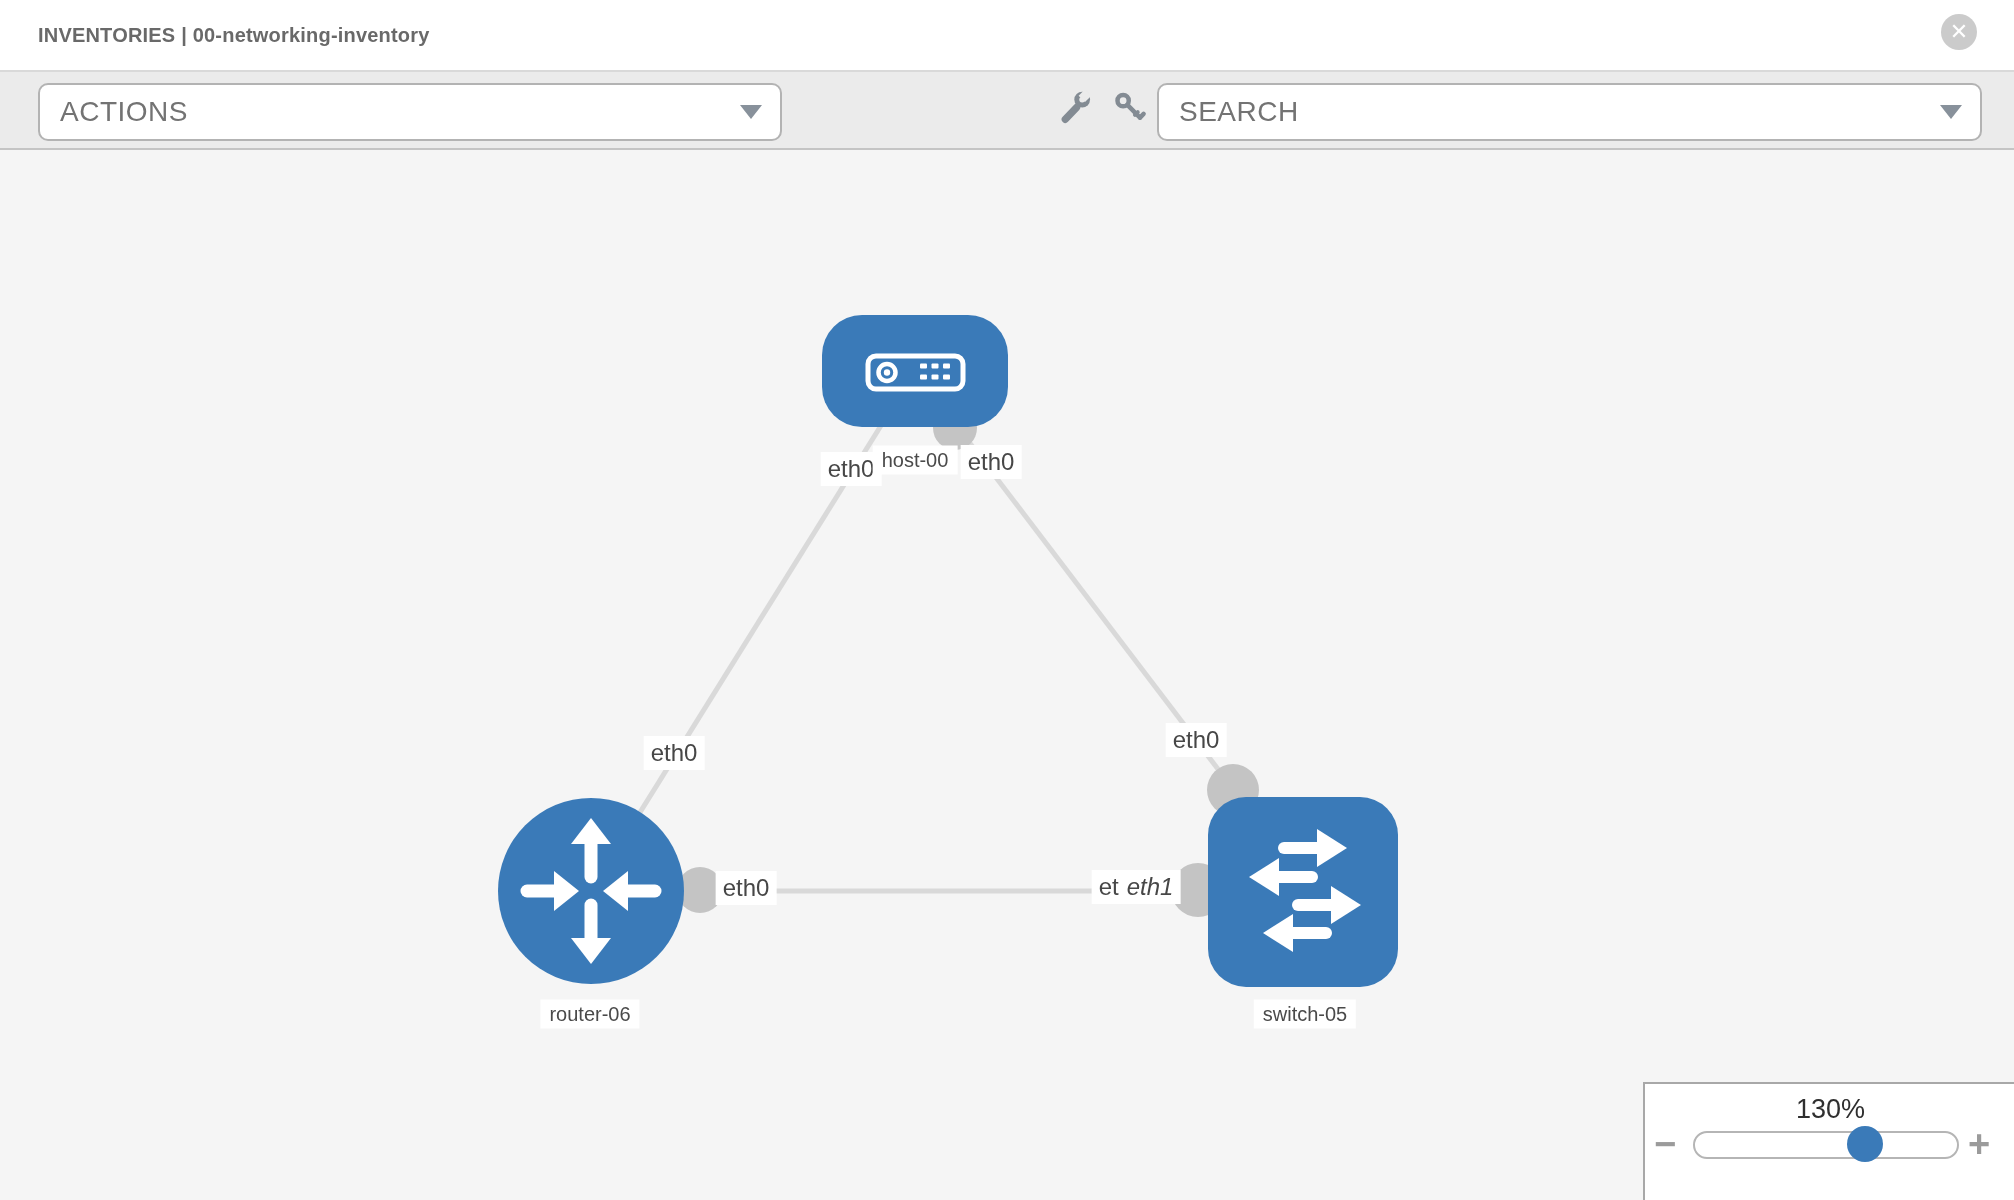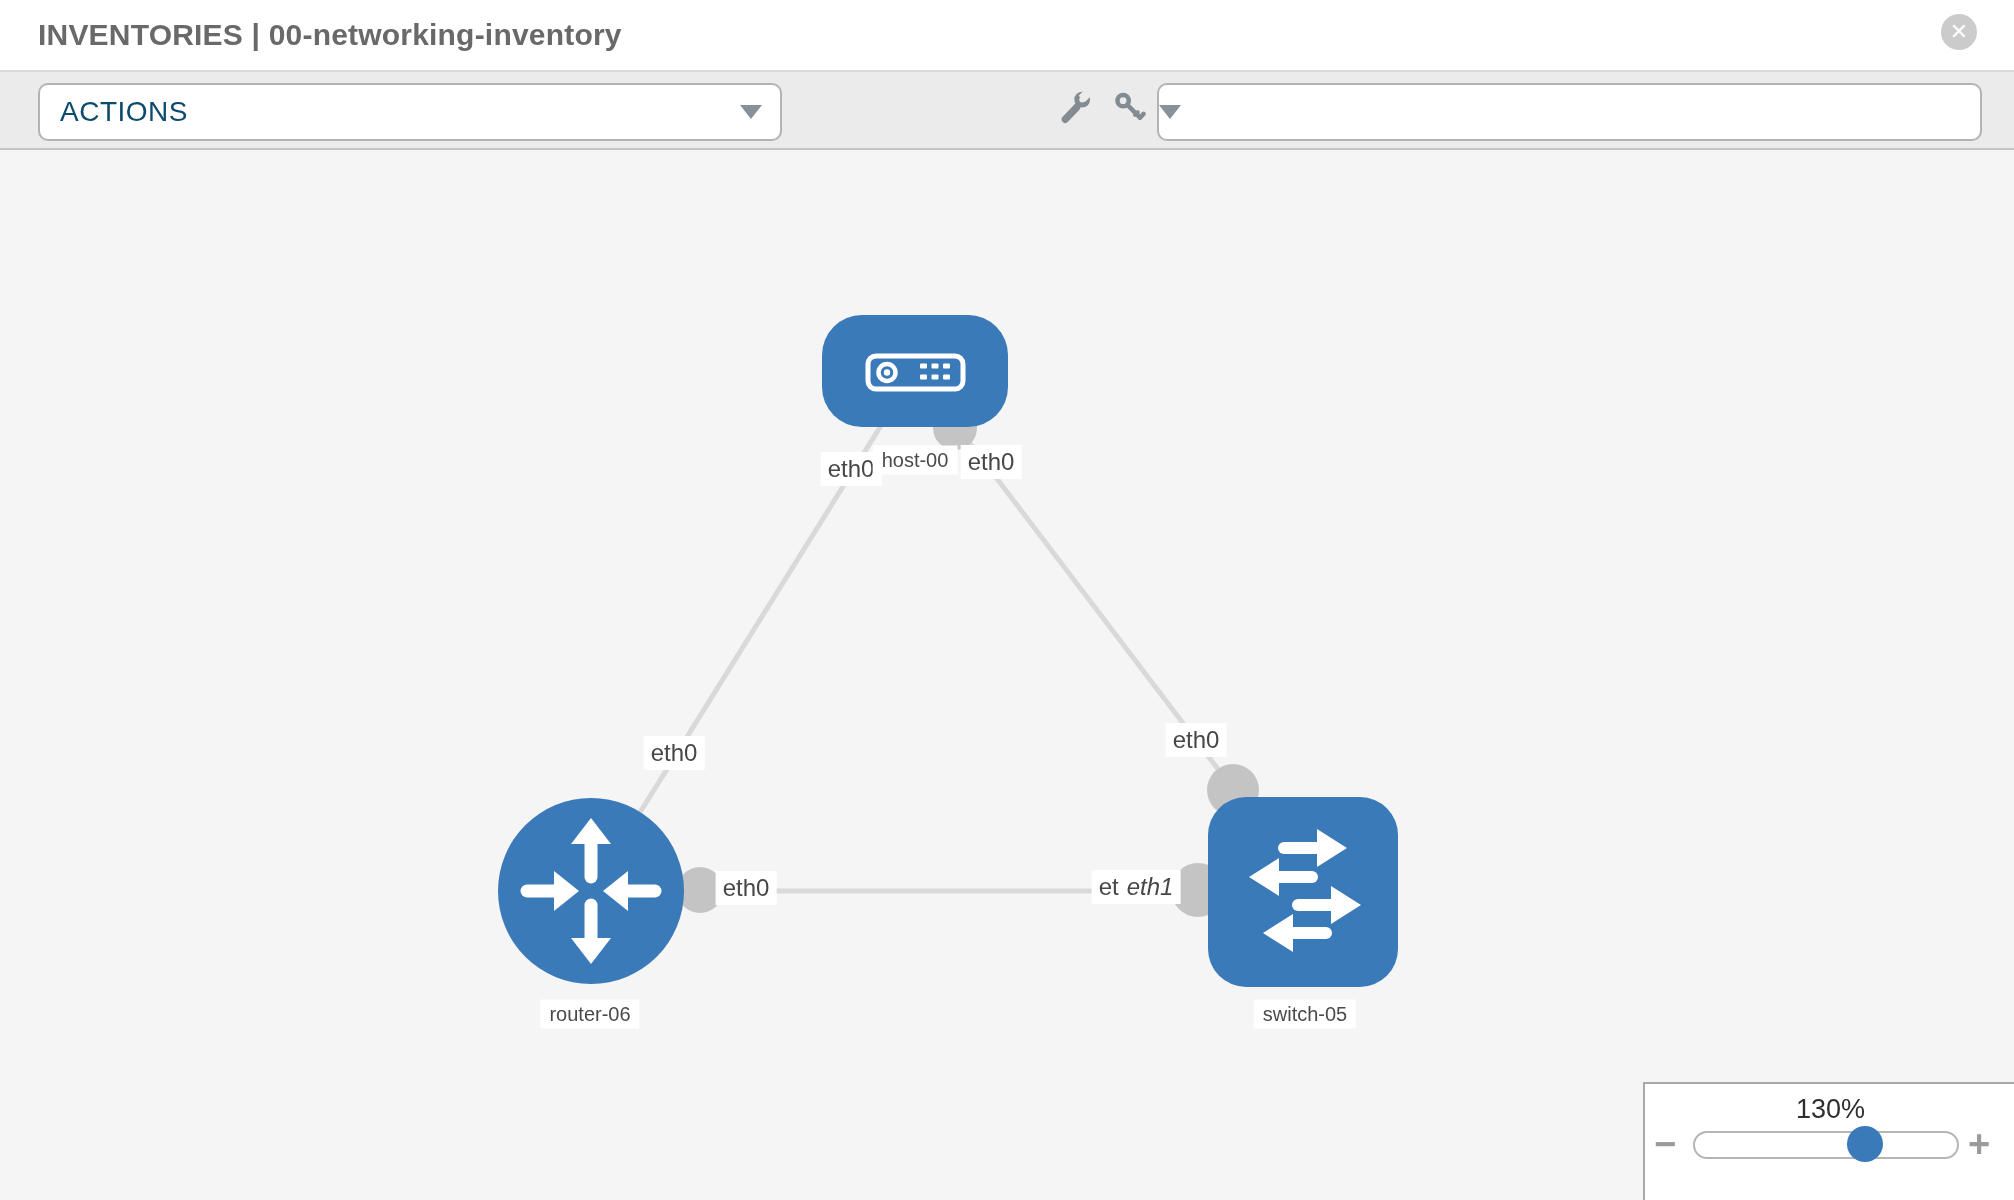--- a/index.html
+++ b/index.html
@@ -8,39 +8,39 @@
     background:#f5f5f5;
     font-family:"Liberation Sans","DejaVu Sans",sans-serif;
   }
   
   .header{
     position:absolute;left:0;top:0;width:2014px;height:70px;
     background:#ffffff;border-bottom:2px solid #d9d9d9;z-index:5;
   }
   .title{
     position:absolute;left:38px;top:0;height:70px;line-height:70px;
-    font-size:30px;font-weight:700;color:#696969;letter-spacing:.2px;
+    font-size:20px;font-weight:700;color:#696969;letter-spacing:.2px;
   }
   .close-btn{
     position:absolute;left:1941px;top:14px;width:36px;height:36px;border-radius:50%;
     background:#cbcbcb;color:#ffffff;font-size:22px;font-weight:700;
     display:flex;align-items:center;justify-content:center;cursor:pointer;
   }
   
   .toolbar{
     position:absolute;left:0;top:72px;width:2014px;height:76px;
     background:#ebebeb;border-bottom:2px solid #c4c4c4;z-index:5;
   }
   .combo{
     position:absolute;top:11px;height:54px;background:#ffffff;
     border:2px solid #b3b3b3;border-radius:10px;
     display:flex;align-items:center;cursor:pointer;
   }
   .combo .combo-label{
-    padding-left:20px;font-size:28px;color:#0c4a6e;letter-spacing:.5px;flex:1;
+    padding-left:20px;font-size:28px;color:#737373;letter-spacing:.5px;flex:1;
   }
   .combo .chev{
     width:0;height:0;margin-right:18px;
     border-left:11px solid transparent;border-right:11px solid transparent;
     border-top:14px solid #88919b;
   }
   .combo.actions{left:38px;width:740px;}
   .combo.search{left:1157px;width:821px;}
   .tool-icon{
     position:absolute;top:16px;width:40px;height:40px;cursor:pointer;
@@ -110,20 +110,21 @@
   <div class="tool-icon key">
     <svg width="36" height="36" viewBox="0 0 32 32">
       <circle cx="9" cy="9.5" r="5" fill="none" stroke="#838b93" stroke-width="4"></circle>
       <line x1="12.8" y1="13.3" x2="24" y2="24.5" stroke="#838b93" stroke-width="4" stroke-linecap="round"></line>
       <line x1="24" y1="24.5" x2="27.2" y2="21.3" stroke="#838b93" stroke-width="4" stroke-linecap="round"></line>
       <line x1="19.5" y1="22.2" x2="22" y2="19.7" stroke="#838b93" stroke-width="3.5" stroke-linecap="round"></line>
     </svg>
   </div>
 
   <div class="combo search">
+    <span class="combo-label">SEARCH</span>
     <span class="chev"></span>
   </div>
 </div>
 
 <div class="canvas">
   <svg class="graph" width="2014" height="1050" viewBox="0 0 2014 1050">
 
     <line x1="915" y1="221" x2="591" y2="741" stroke="#d9d9d9" stroke-width="5"></line>
     <line x1="915" y1="221" x2="1243" y2="652" stroke="#d9d9d9" stroke-width="5"></line>
     <line x1="591" y1="741" x2="1303" y2="741" stroke="#d9d9d9" stroke-width="5"></line>

